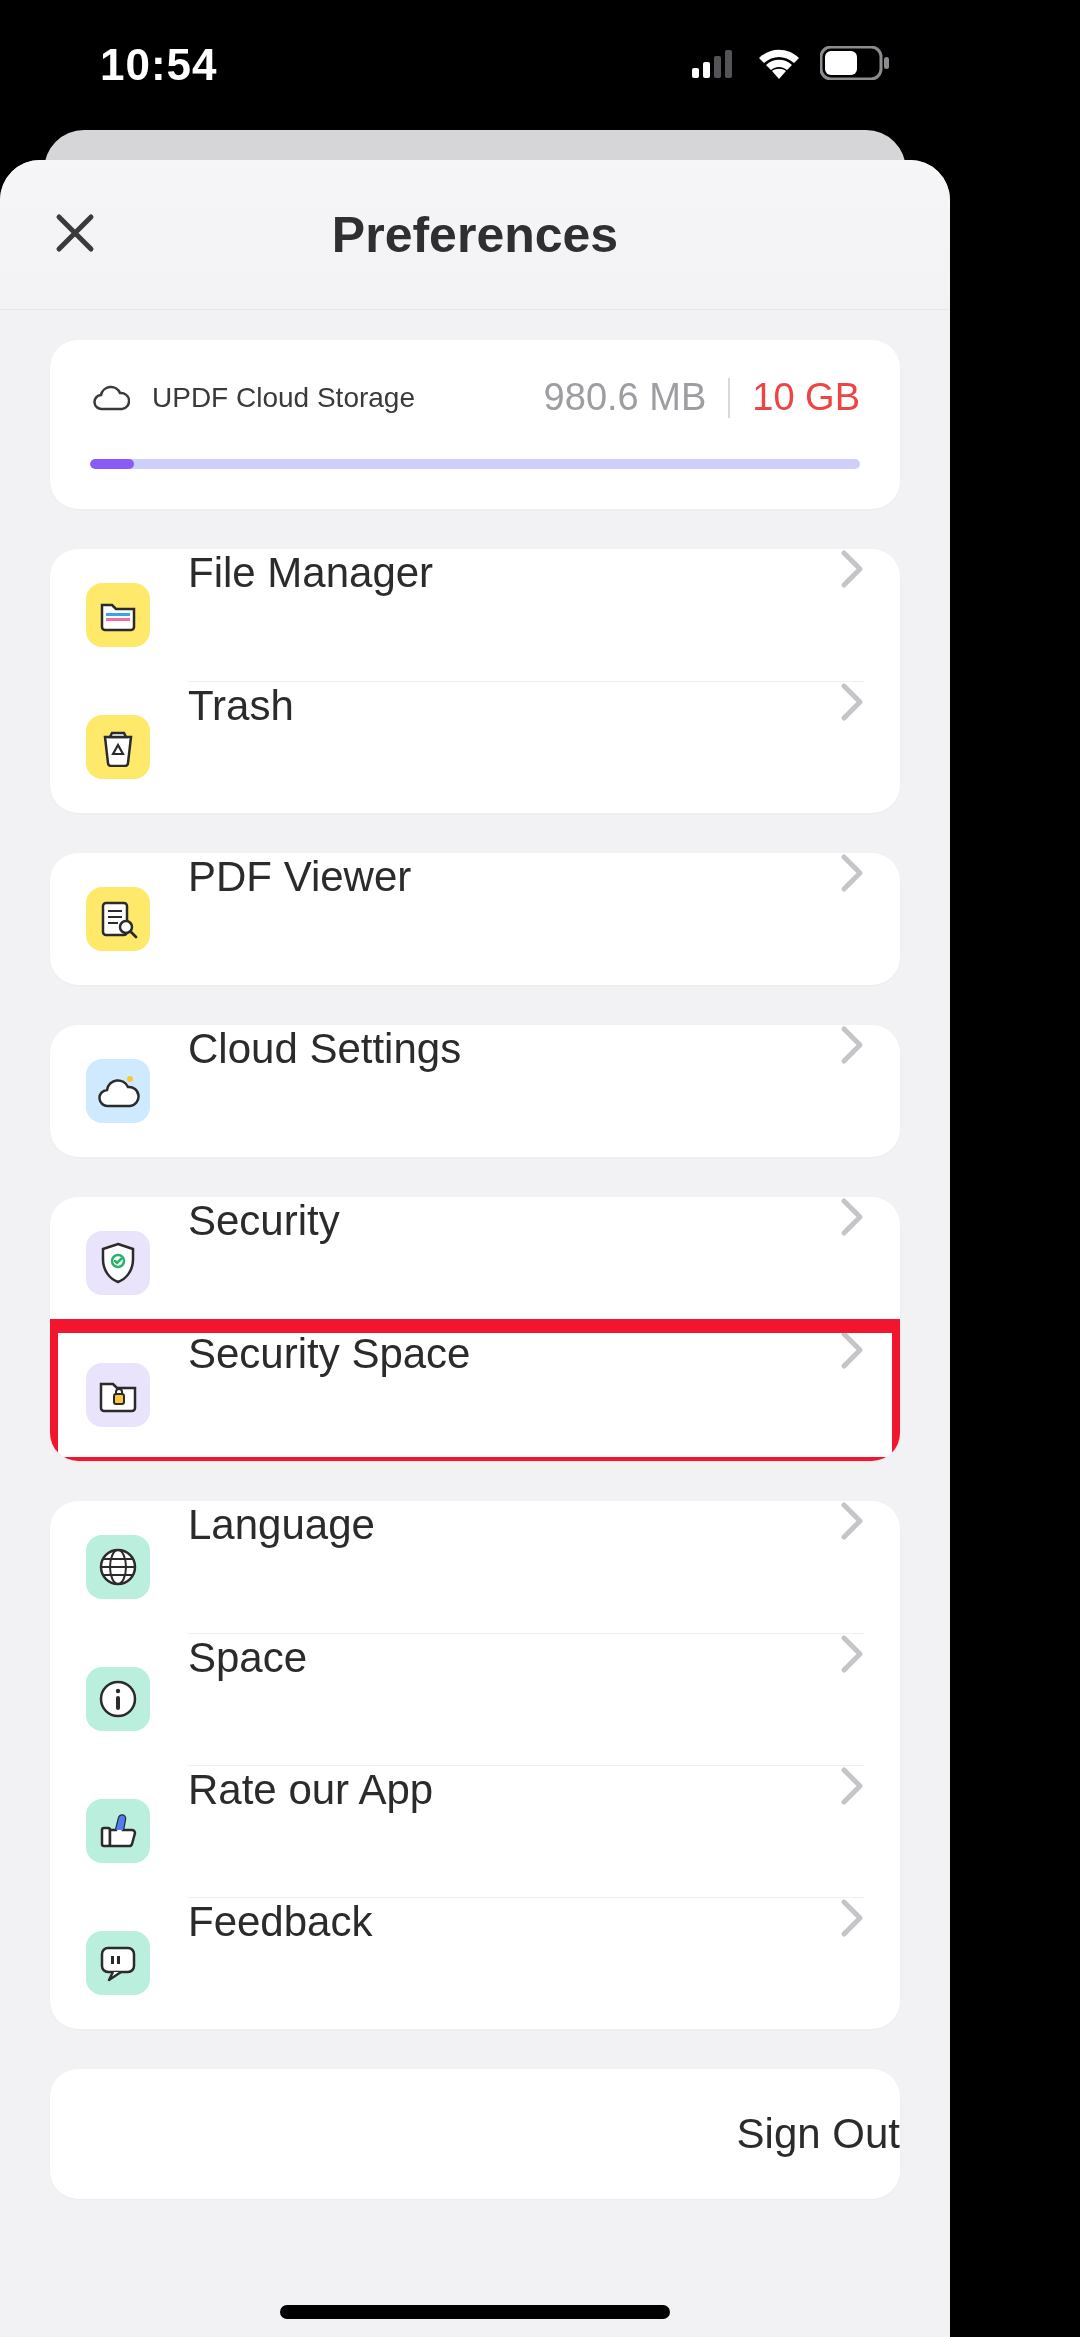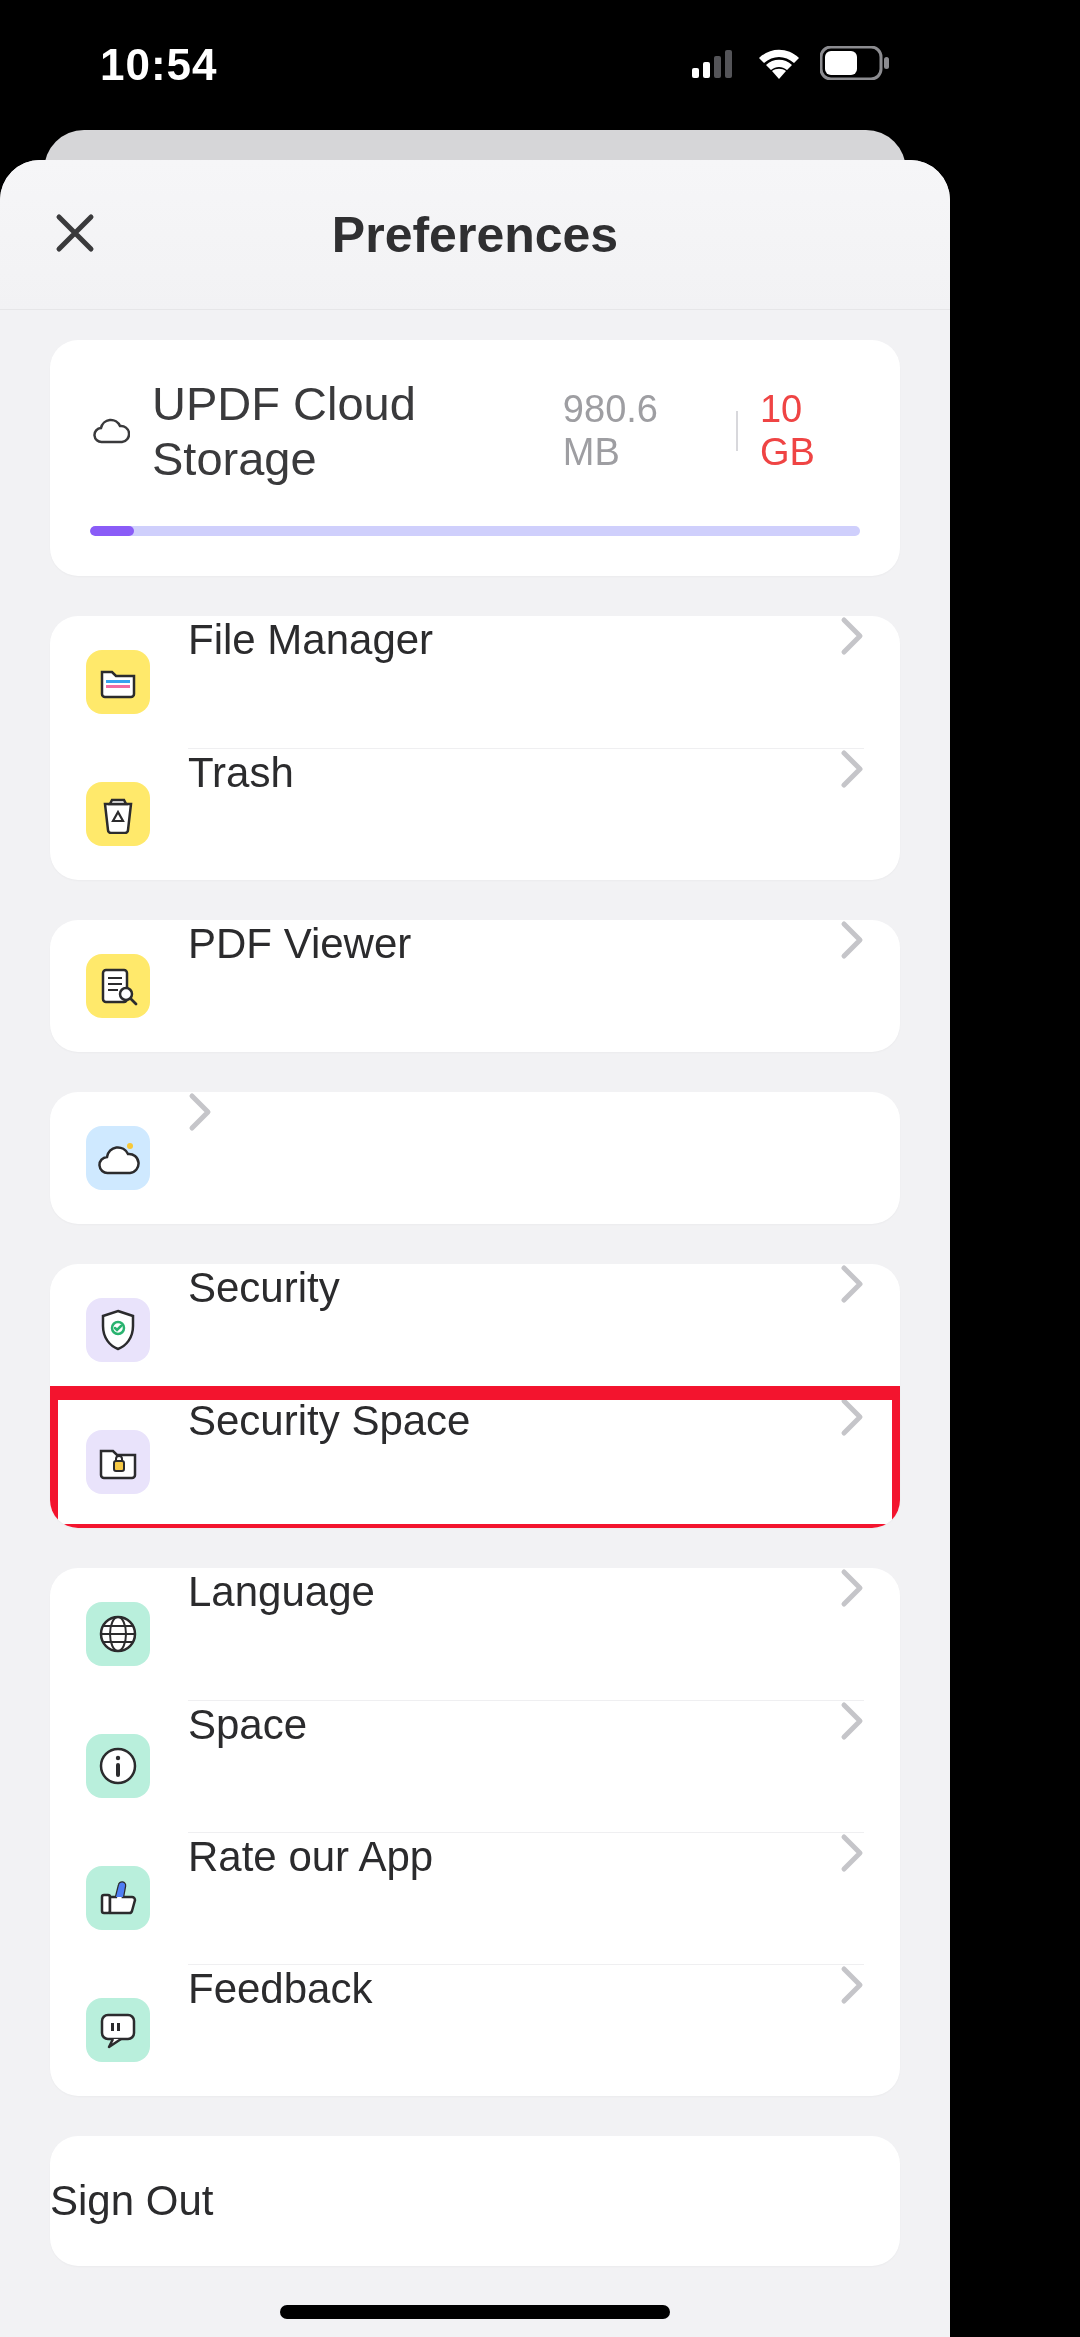--- a/index.html
+++ b/index.html
@@ -23,21 +23,21 @@
   .close-btn svg { width: 44px; height: 44px; }
   .sheet-title { font-size: 50px; font-weight: 700; color: #2f2f31; }
 
   
   .sheet-body { padding: 30px 50px 0 50px; }
 
   
   .storage-card { background: #fff; border-radius: 28px; padding: 36px 40px 40px 40px; margin-bottom: 40px; box-shadow: 0 1px 2px rgba(0,0,0,0.03); }
   .storage-top { display: flex; align-items: center; justify-content: space-between; margin-bottom: 40px; }
   .storage-left { display: flex; align-items: center; gap: 22px; }
-  .storage-label { font-size: 47px; color: #3a3a3c; font-weight: 500; }
+  .storage-label { font-size: 28px; color: #3a3a3c; font-weight: 500; }
   .storage-right { display: flex; align-items: center; gap: 22px; font-size: 38px; }
   .storage-used { color: #9e9ea2; }
   .storage-divider { width: 2px; height: 40px; background: #d8d8dc; }
   .storage-total { color: #ef4444; }
   .storage-bar { height: 10px; background: #cfcffc; border-radius: 6px; position: relative; overflow: hidden; }
   .storage-bar-fill { position: absolute; left: 0; top: 0; bottom: 0; width: 5.7%; background: #8a5cf7; border-radius: 6px; }
 
   
   .group { background: #fff; border-radius: 28px; margin-bottom: 40px; overflow: hidden; box-shadow: 0 1px 2px rgba(0,0,0,0.03); }
   .row { display: flex; align-items: center; height: 132px; padding: 0 36px 0 36px; cursor: pointer; position: relative; }
@@ -54,21 +54,21 @@
   .ic-mint  { background: #b9efdc; }
 
   
   .highlighted { position: relative; }
   .highlighted::after {
     content: ""; position: absolute; inset: -10px -6px -10px -6px;
     border: 14px solid #f3142e; pointer-events: none;
   }
 
   
-  .signout { background: #fff; border-radius: 28px; height: 130px; display: flex; align-items: center; justify-content: flex-start; font-size: 42px; color: #2b2b2d; font-weight: 500; cursor: pointer; box-shadow: 0 1px 2px rgba(0,0,0,0.03); margin-bottom: 50px; }
+  .signout { background: #fff; border-radius: 28px; height: 130px; display: flex; align-items: center; justify-content: flex-end; font-size: 42px; color: #2b2b2d; font-weight: 500; cursor: pointer; box-shadow: 0 1px 2px rgba(0,0,0,0.03); margin-bottom: 50px; }
 
   
   .home-ind { position: absolute; bottom: 18px; left: 50%; transform: translateX(-50%); width: 390px; height: 14px; background: #000; border-radius: 10px; }
 </style>
 </head>
 <body>
 
 <div class="phone">
   <div class="status-bar">
     <div class="status-time">10:54</div>
@@ -190,20 +190,21 @@
           </div>
           <div class="group">
             <div class="row">
               <div class="row-icon ic-blue">
                 <svg width="44" height="36" viewBox="0 0 44 36">
                   <circle cx="34" cy="6" r="3" fill="#f8c838"></circle>
                   <path d="M32 14a11 11 0 00-21 3 8 8 0 001 16h22a9 9 0 00-2-19z" fill="#fff" stroke="#2b2b2d" stroke-width="2.5"></path>
                 </svg>
               </div>
               <div class="row-label-wrap">
+                <span class="row-label">Cloud Settings</span>
                 <span class="chevron"><svg viewBox="0 0 24 40">
                     <path d="M4 4l16 16L4 36" fill="none" stroke="currentColor" stroke-width="5" stroke-linecap="round" stroke-linejoin="round"></path>
                   </svg></span>
               </div>
             </div>
           </div>
           <div class="group">
             <div class="row">
               <div class="row-icon ic-lilac">
                 <svg width="40" height="44" viewBox="0 0 40 44">

